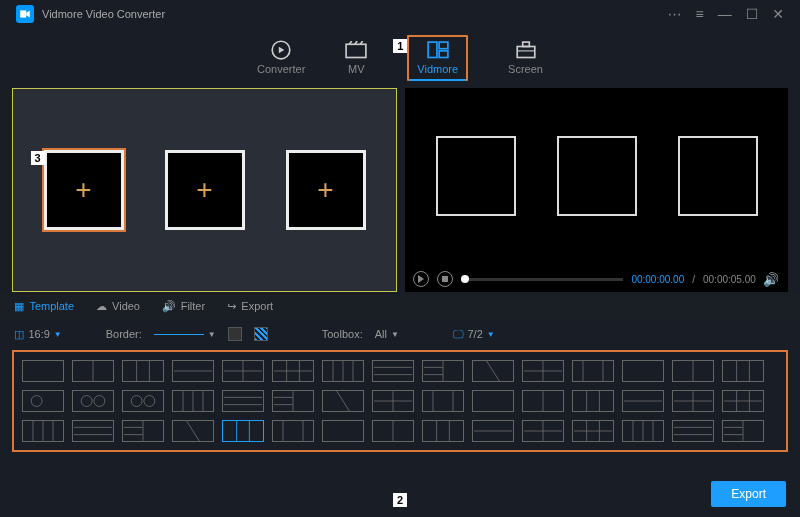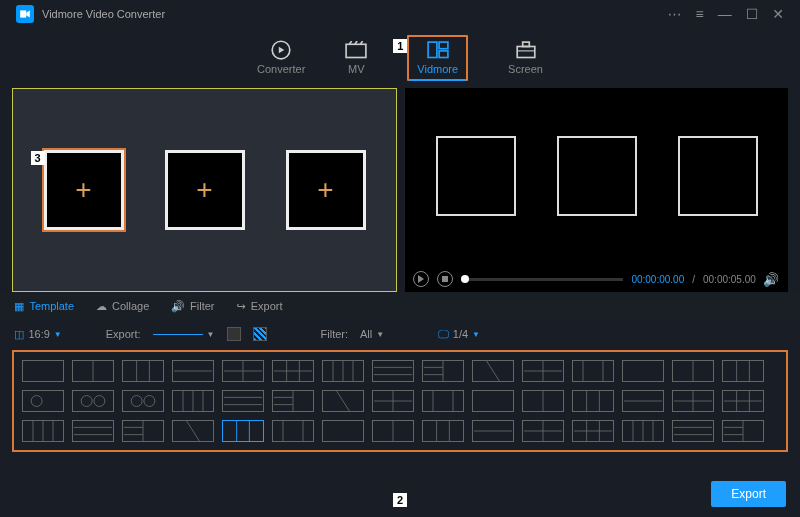--- a/index.html
+++ b/index.html
@@ -155,56 +155,56 @@
   </div>
 </div>
 
 <div class="tabbar">
   <div class="tab active">
       <span>▦</span>
       <span>Template</span>
     </div>
   <div class="tab">
       <span style="color:#999">☁</span>
-      <span>Collage</span>
+      <span>Video</span>
     </div>
   <div class="tab">
       <span>🔊</span>
       <span>Filter</span>
     </div>
   <div class="tab">
       <span>↪</span>
       <span>Export</span>
     </div>
 </div>
 
 <div class="opts">
   <div class="dd">
       <span style="color:#1e9fff">◫</span>
       <span>16:9</span>
       <span class="caret">▼</span>
     </div>
   <span style="width:20px"></span>
-  <span>Export:</span>
+  <span>Border:</span>
   <div class="dd">
       <div class="bline"></div>
       <span class="caret" style="color:#999">▼</span>
     </div>
   <span class="sq" style="background:#333"></span>
   <span class="sq" style="background:repeating-linear-gradient(45deg,#1e9fff 0 2px,transparent 2px 4px)"></span>
   <span style="width:30px"></span>
-  <span>Filter:</span>
+  <span>Toolbox:</span>
   <div class="dd">
       <span>All</span>
       <span class="caret" style="color:#999">▼</span>
     </div>
   <span style="width:30px"></span>
   <div class="dd">
       <span style="color:#1e9fff">🖵</span>
-      <span>1/4</span>
+      <span>7/2</span>
       <span class="caret">▼</span>
     </div>
 </div>
 
 <div class="grid">
   <div class="grow" id="row1">
       <div class="tcell"><svg viewBox="0 0 42 22"></svg></div>
       <div class="tcell"><svg viewBox="0 0 42 22">
           <path d="M21 0 V22" stroke="#666" fill="none"></path>
         </svg></div>

